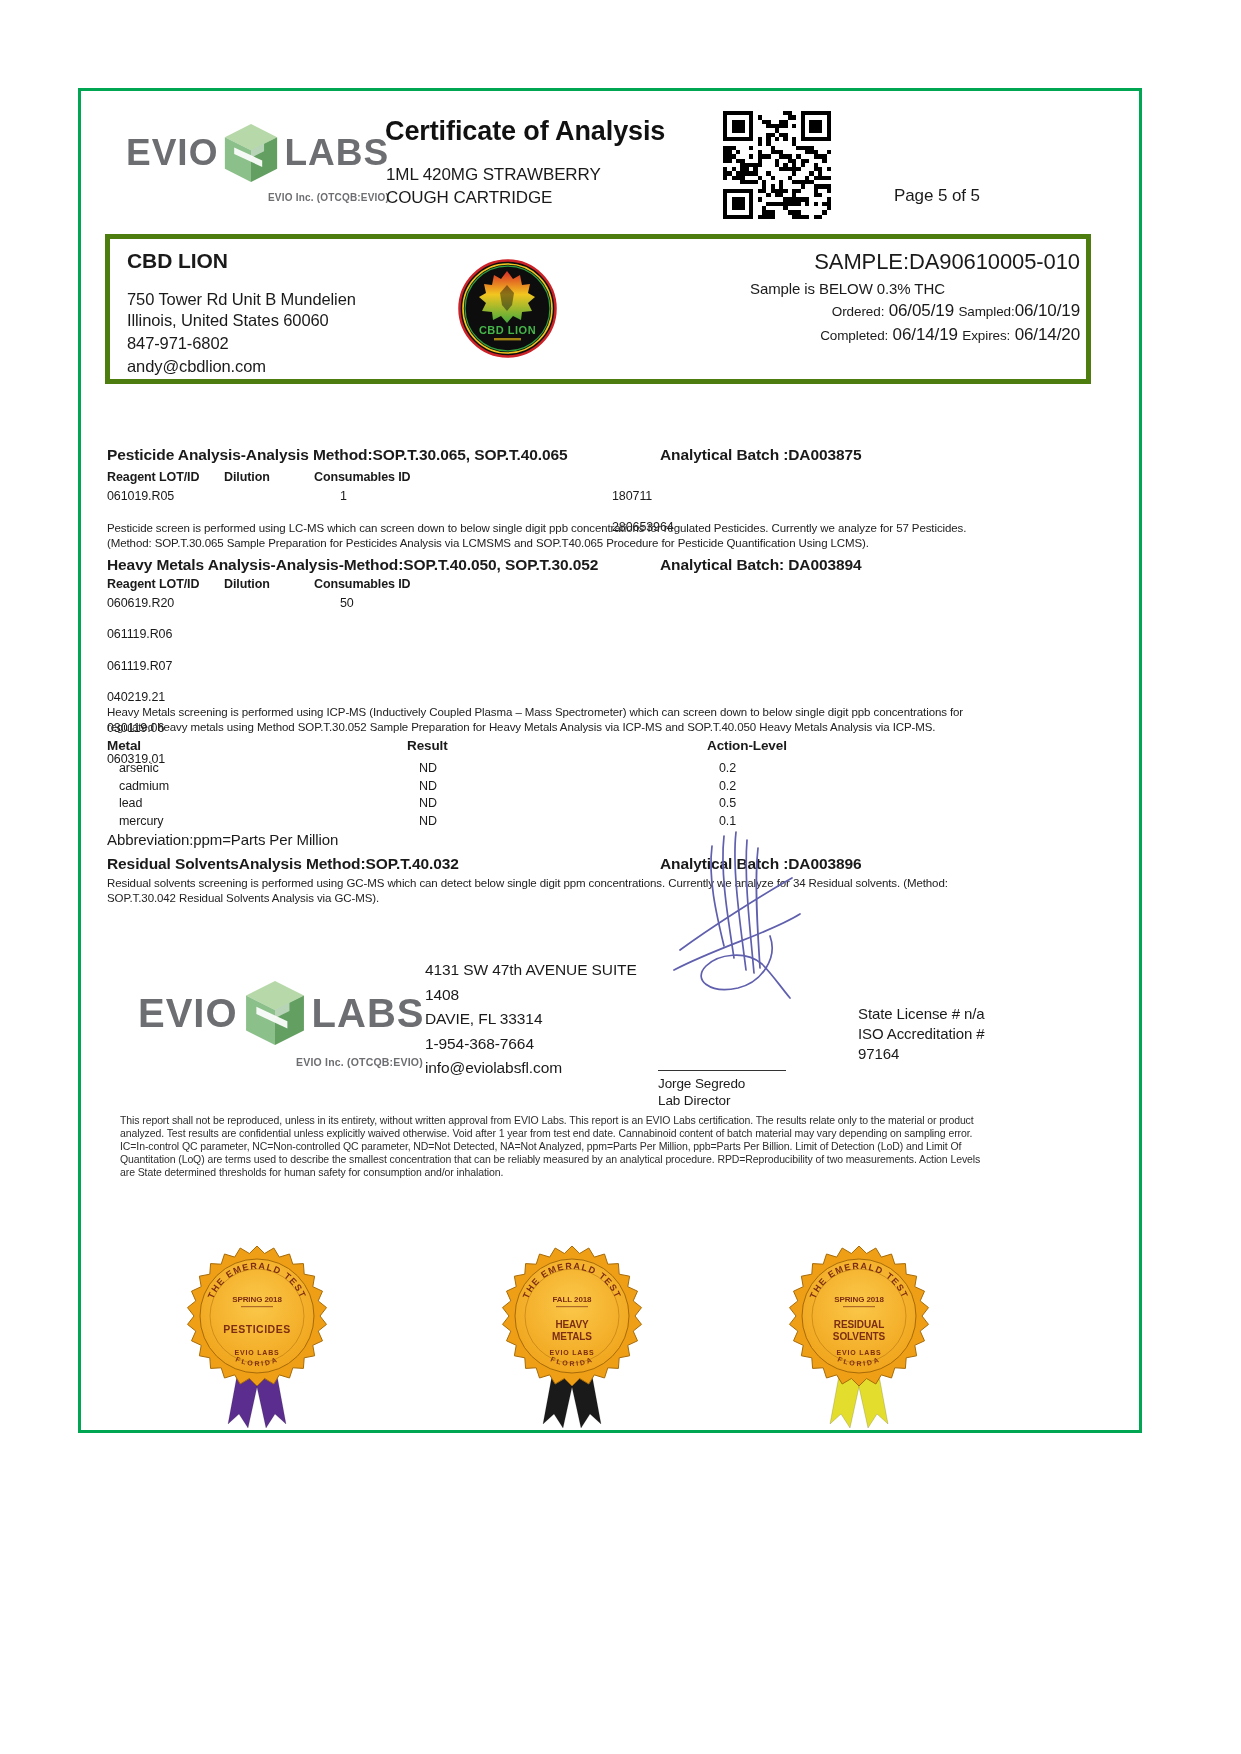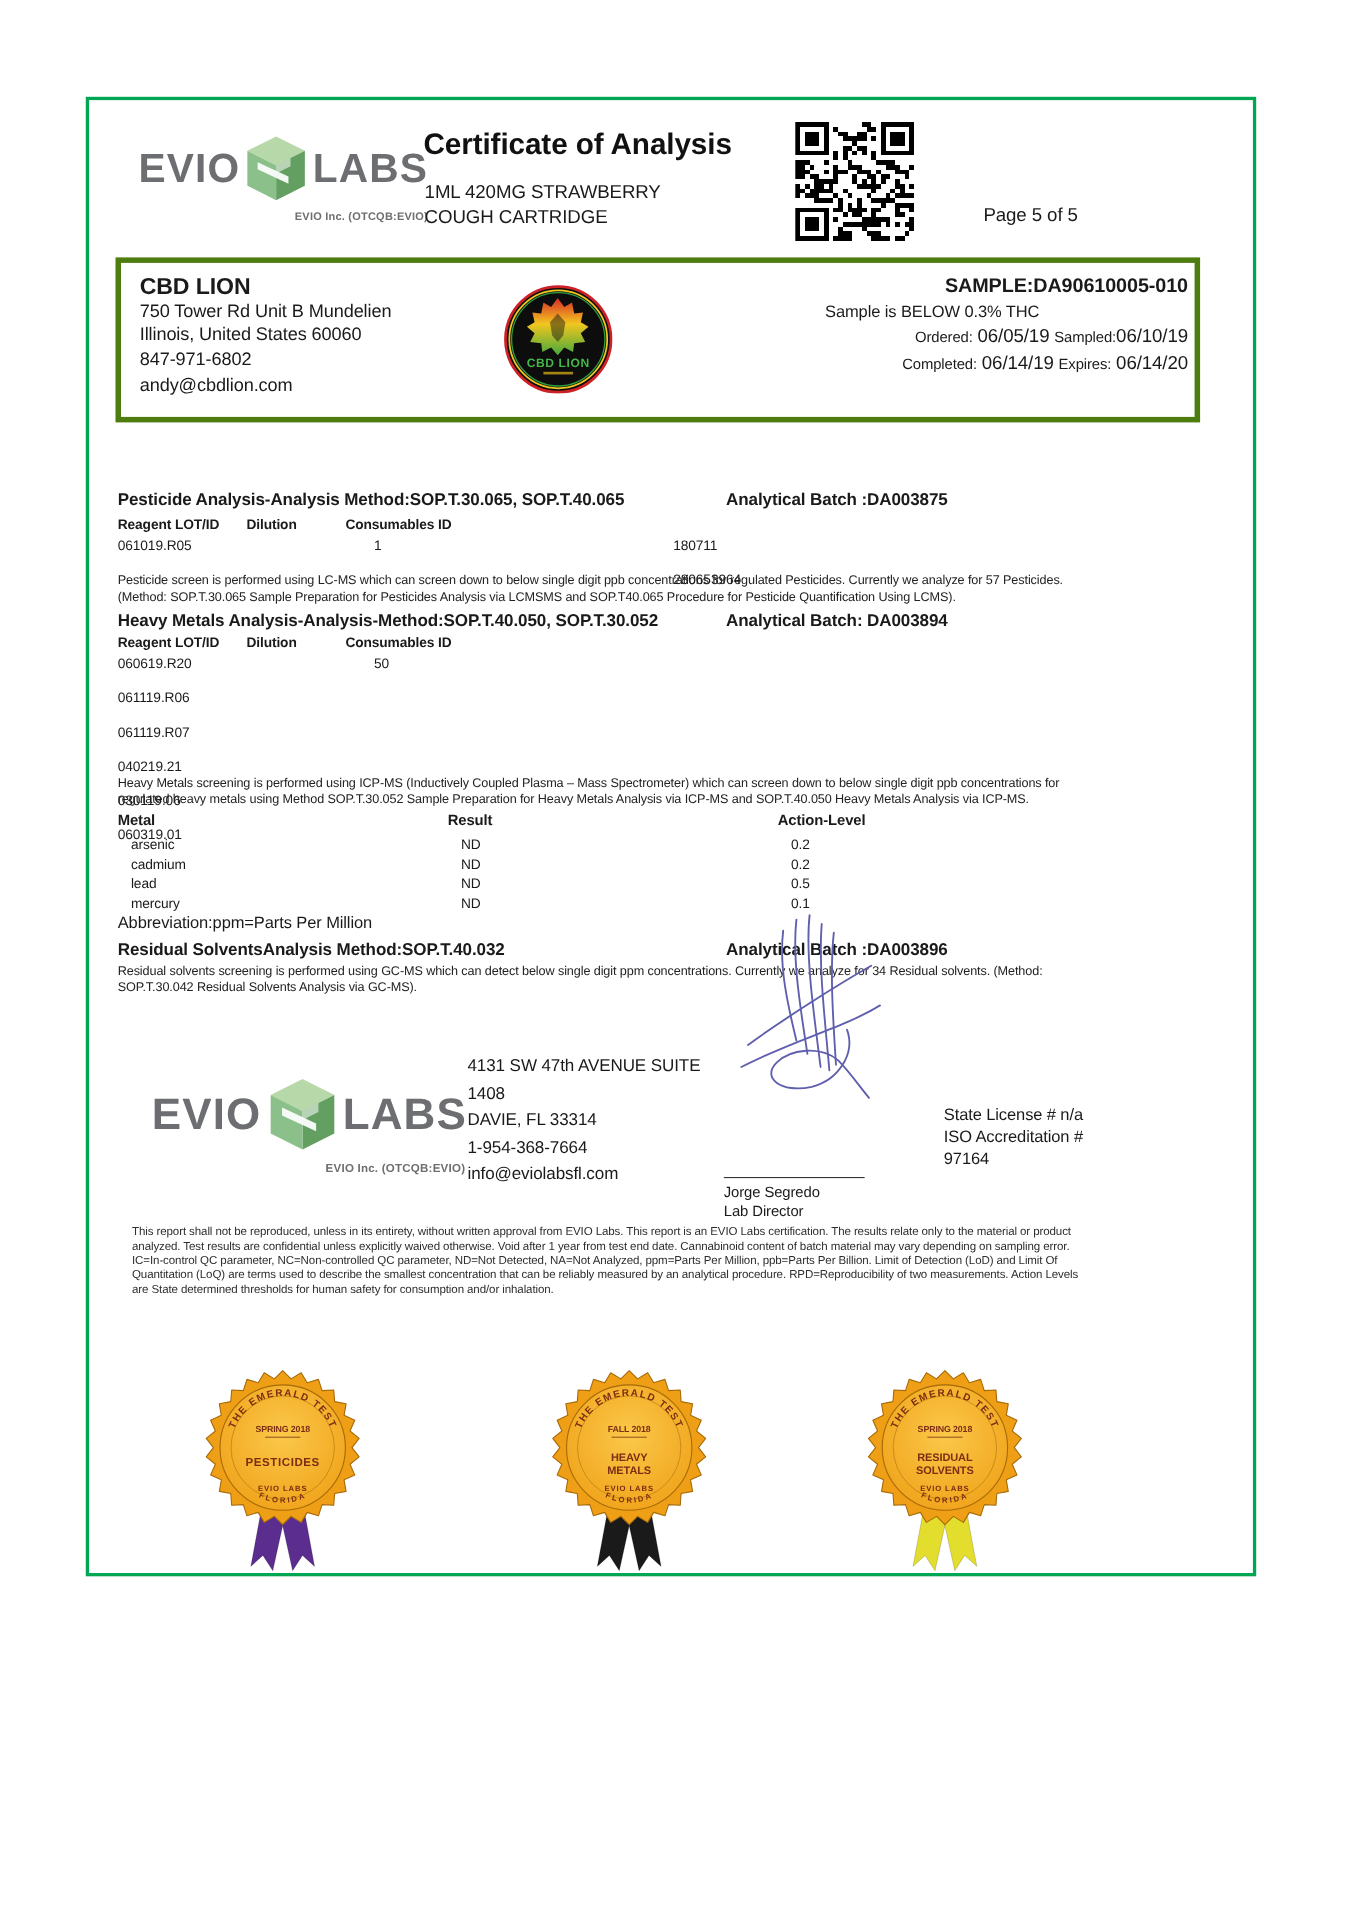--- a/index.html
+++ b/index.html
@@ -20,26 +20,26 @@
   .product-name { position:absolute; left:386px; top:163px; width:280px; font-size:17px; line-height:23px; }
   .qr { position:absolute; left:723px; top:111px; width:108px; height:108px; }
   .qr svg { width:100%; height:100%; shape-rendering:crispEdges; }
   .page-label { position:absolute; left:894px; top:186px; font-size:17px; }
 
   
   .client-box { position:absolute; left:105px; top:234px; width:986px; height:150px; border:5px solid #4d7c0f; background:#fff; }
   .client-info { position:absolute; left:17px; top:10px; }
   .client-name { font-size:21px; font-weight:bold; }
   .client-line { font-size:16.5px; line-height:21px; }
-  .client-line.addr1 { margin-top:0; }
+  .client-line.addr1 { margin-top:16px; }
   .client-line.phone { margin-top:2px; }
   .client-line.email { margin-top:2px; }
   .cbd-logo { position:absolute; left:348px; top:20px; width:99px; height:99px; }
   .sample-block { position:absolute; right:6px; top:10px; width:330px; text-align:right; }
-  .sample-id { font-size:18px; font-weight:bold; }
+  .sample-id { font-size:22px; font-weight:normal; }
   .thc-note { font-size:15px; text-align:left; margin-top:5px; }
   .date-line { margin-top:4px; white-space:nowrap; }
   .dl { font-size:13.5px; }
   .dv { font-size:17px; }
 
   
   .sec-title { position:absolute; left:107px; font-size:15.5px; font-weight:bold; white-space:nowrap; }
   .batch { position:absolute; left:660px; font-size:15.5px; font-weight:bold; white-space:nowrap; }
   .tbl-head { position:absolute; left:107px; display:grid; grid-template-columns:117px 90px 259px auto; font-size:12.5px; font-weight:bold; }
   .reagent-grid { position:absolute; left:107px; display:grid; grid-template-columns:117px 90px 259px auto; font-size:12.5px; line-height:18.3px;gap:13px; }

